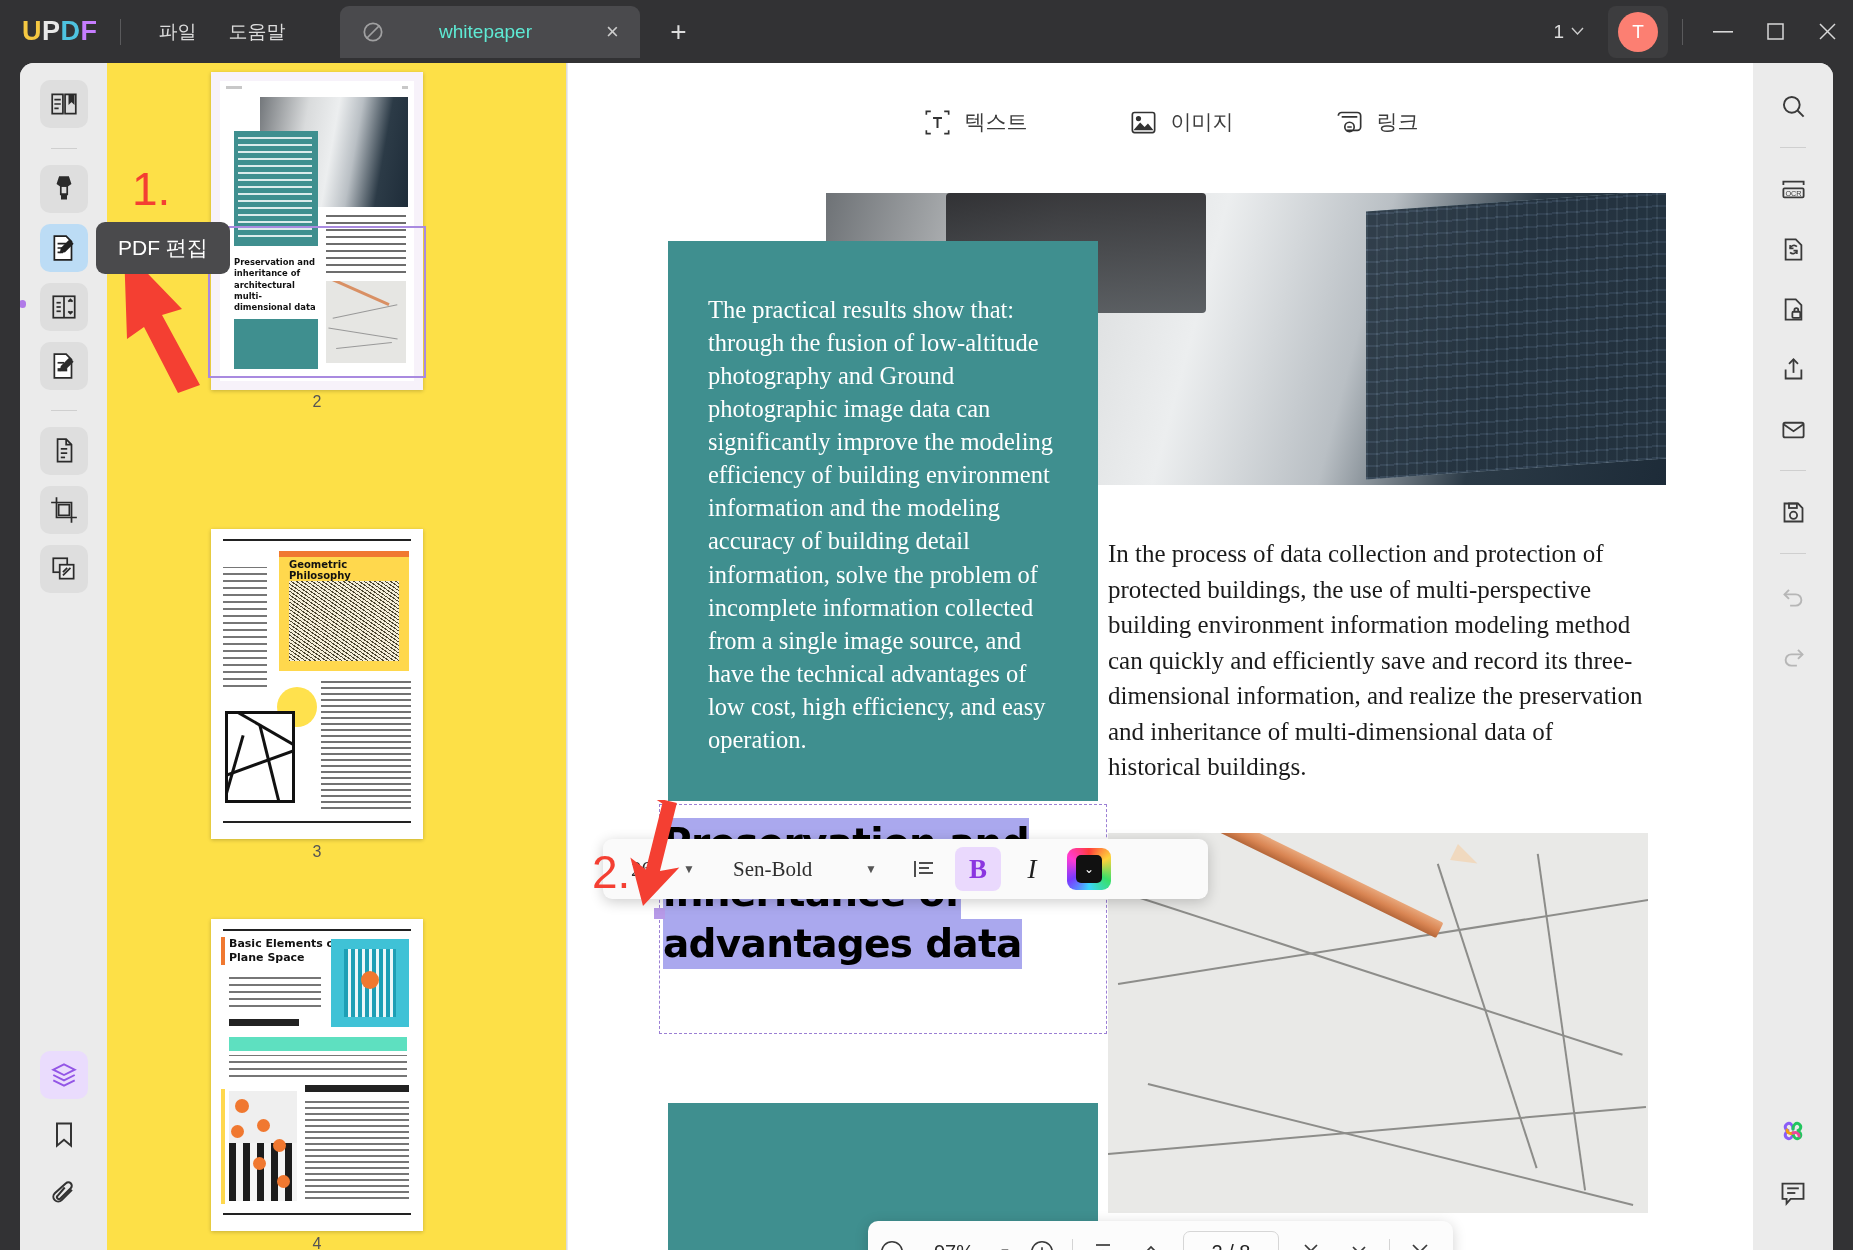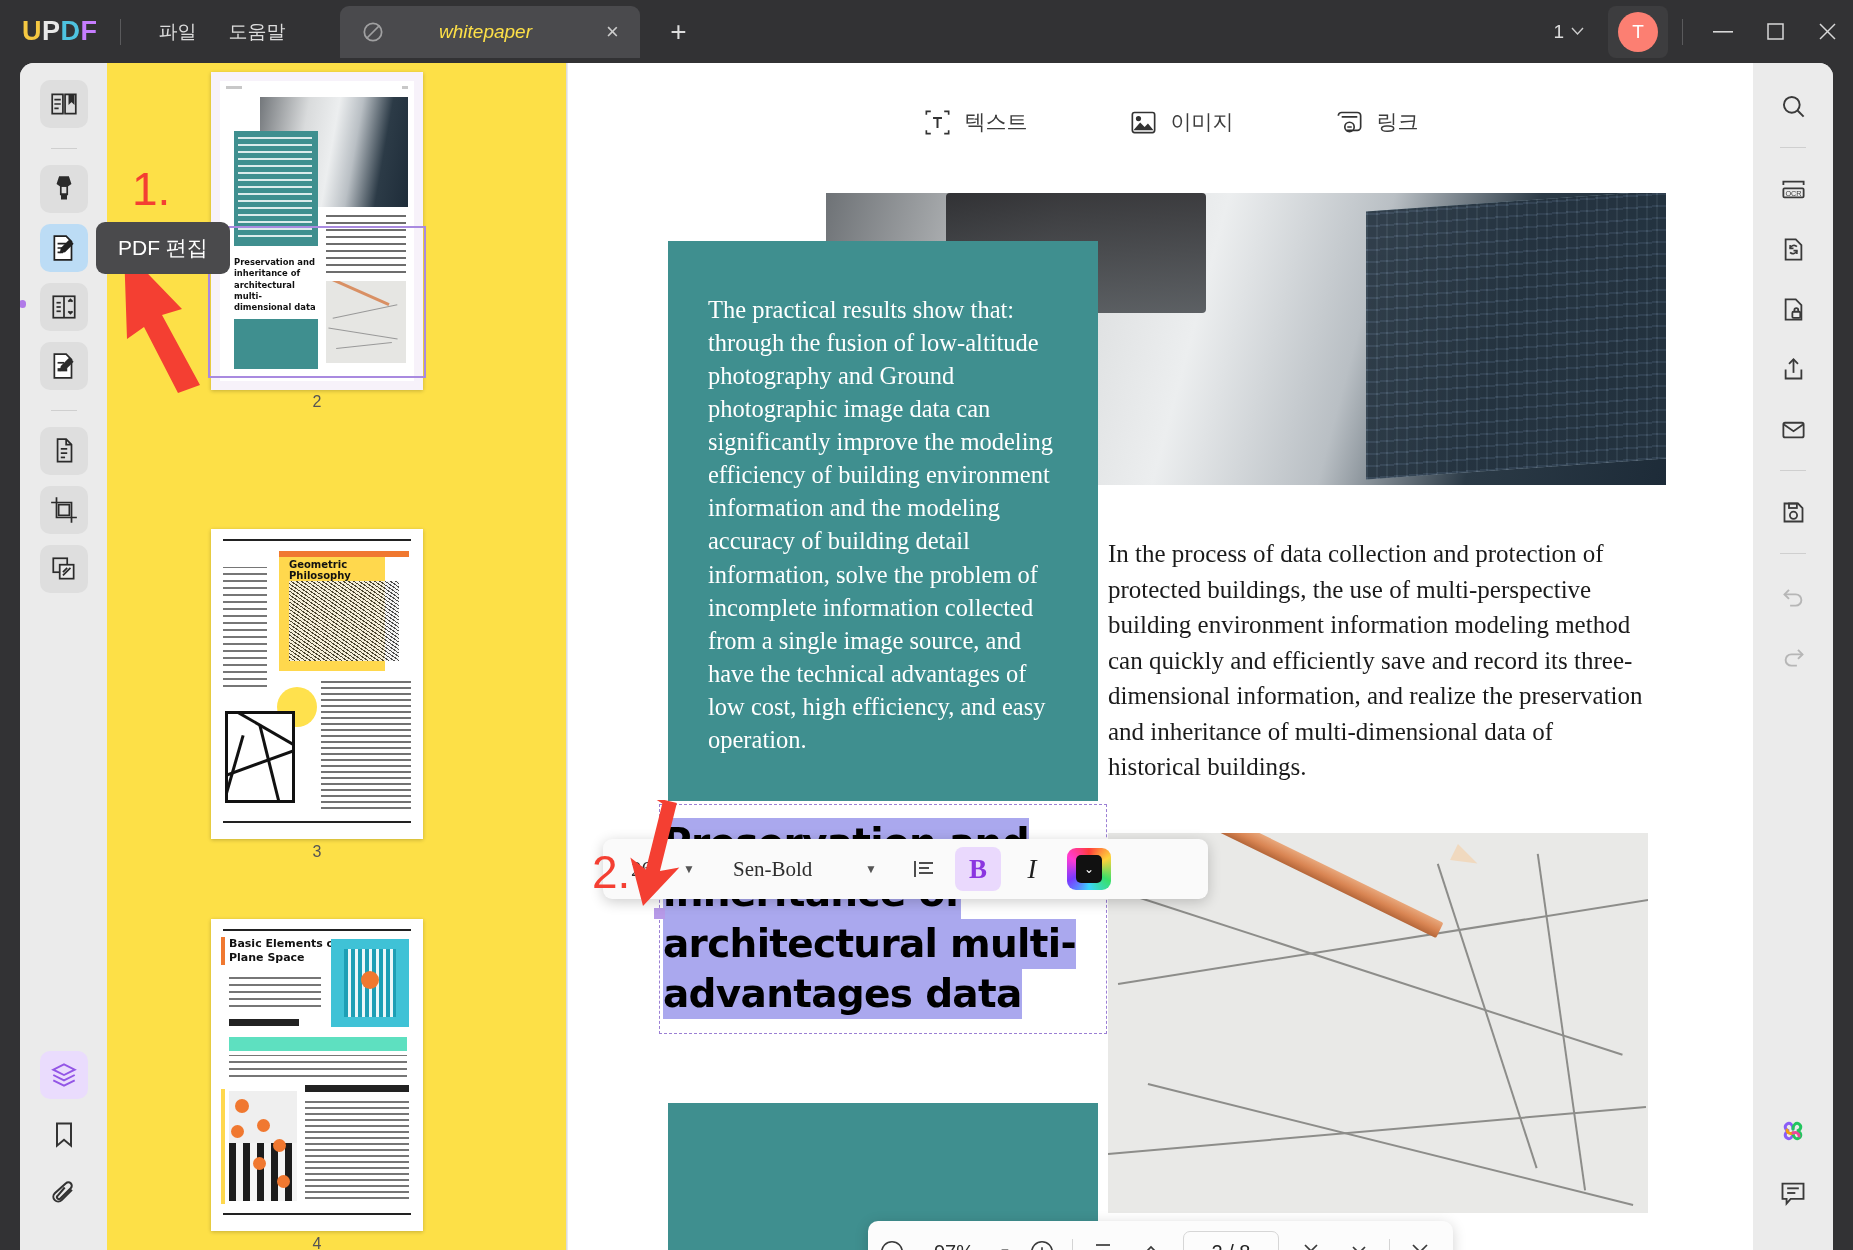--- a/index.html
+++ b/index.html
@@ -19,21 +19,21 @@
   .logo { margin-left: 22px; font-size: 27px; font-weight: bold; letter-spacing: .5px; display:flex; }
   .logo span:nth-child(1){color:#f5c842;} .logo span:nth-child(2){color:#e8e8e8;}
   .logo span:nth-child(3){color:#4ec3e0;} .logo span:nth-child(4){color:#c77dff;}
   .tb-sep { width:1px; height:26px; background:#5a5a5c; margin:0 22px; }
   .menu-item { color:#dcdcdc; font-size:19px; padding: 6px 16px; cursor:default; }
   .tab {
     margin-left: 38px; width: 300px; height: 52px; background: #4a4a4d;
     border-radius: 9px 9px 0 0; display:flex; align-items:center; position:relative;
   }
   .tab-icon { width:26px;height:26px;margin-left:20px; opacity:.65; }
-  .tab-title { flex:1; text-align:center; color:#fde047; font-size:19px; margin-left:-12px;font-style:italic;}
+  .tab-title { flex:1; text-align:center; color:#5eead4; font-size:19px; margin-left:-12px;}
   .tab-close { width:30px;height:30px;margin-right:12px; display:flex;align-items:center;justify-content:center;color:#ccc;font-size:22px;}
   .new-tab { margin-left:22px; color:#ddd; font-size:28px; width:34px;height:34px;display:flex;align-items:center;justify-content:center;}
   .tb-right { margin-left:auto; display:flex; align-items:center; }
   .page-count { color:#ddd; font-size:19px; display:flex; align-items:center; gap:7px; padding:6px 10px;}
   .avatar-wrap { width:60px;height:52px; background:#3d3d3f; border-radius:8px; display:flex;align-items:center;justify-content:center; margin-left:14px;}
   .avatar { width:40px;height:40px;border-radius:50%;background:#fc7f72;color:#fff;display:flex;align-items:center;justify-content:center;font-size:19px;}
   .vsep2 { width:1px;height:26px;background:#5a5a5c; margin:0 14px; }
   .winbtn { width:52px;height:52px; display:flex;align-items:center;justify-content:center; color:#d8d8d8; }
   .winbtn svg { display:block; }
 
@@ -379,21 +379,21 @@
             <div style="position:absolute;left:2px;top:52px;width:70px;height:1px;background:#999;transform:rotate(9deg);"></div>
             <div style="position:absolute;left:10px;top:64px;width:56px;height:1px;background:#999;transform:rotate(-6deg);"></div>
           </div>
         </div>
       </div>
       <div class="thumb-sel-outline" style="left:101px;top:163px;width:218px;height:152px;"></div>
       <div class="thumb-label" style="top:330px;">2</div>
 
       <div class="thumb" style="top:466px;height:310px;">
         <div style="position:absolute;left:12px;top:10px;right:12px;height:2px;background:#222;"></div>
-        <div style="position:absolute;left:68px;top:22px;width:106px;height:120px;background:#ffd84d;padding:6px;">
+        <div style="position:absolute;left:68px;top:22px;width:130px;height:120px;background:#ffd84d;padding:6px;">
           <div style="font:bold 10px 'DejaVu Sans',sans-serif;color:#111;margin:2px 0 4px 4px;">Geometric Philosophy</div>
           <div style="position:absolute;left:10px;top:30px;width:110px;height:80px;background:repeating-linear-gradient(35deg,#2b2b2b 0 1px,#f2f2f2 1px 3px);opacity:.85;"></div>
           <div style="position:absolute;left:0;top:0;width:130px;height:6px;background:#f07830;"></div>
         </div>
         <div style="position:absolute;left:12px;top:38px;width:44px;height:120px;background:repeating-linear-gradient(0deg,rgba(60,60,60,.7) 0 2px,transparent 2px 7px);"></div>
         <div style="position:absolute;left:66px;top:158px;width:40px;height:40px;border-radius:50%;background:#ffe14d;"></div>
         <div style="position:absolute;left:14px;top:182px;width:70px;height:92px;border:3px solid #111;background:#fff;overflow:hidden;">
           <div style="position:absolute;left:-4px;top:12px;width:80px;height:3px;background:#111;transform:rotate(30deg);"></div>
           <div style="position:absolute;left:-4px;top:46px;width:80px;height:3px;background:#111;transform:rotate(-20deg);"></div>
           <div style="position:absolute;left:4px;top:20px;width:3px;height:70px;background:#111;transform:rotate(16deg);"></div>
@@ -469,21 +469,20 @@
 
         <div class="teal-box">The practical results show that: through the fusion of low-altitude photography and Ground photographic image data can significantly improve the modeling efficiency of building environment information and the modeling accuracy of building detail information, solve the problem of incomplete information collected from a single image source, and have the technical advantages of low cost, high efficiency, and easy operation.</div>
 
         <div class="right-para">In the process of data collection and protection of protected buildings, the use of multi-perspective building environment information modeling method can quickly and efficiently save and record its three-dimensional information, and realize the preservation and inheritance of multi-dimensional data of historical buildings.</div>
 
         <div class="heading-block">
           <div class="heading-sel-box"></div>
           <div class="heading-handle"></div>
           <div><span class="heading-line">Preservation and</span></div>
           <div><span class="heading-line">inheritance of</span></div>
-          <div><span class="heading-line">architectural multi-</span></div>
           <div><span class="heading-line">advantages data</span></div>
         </div>
 
         <div class="teal-bottom"></div>
 
         <div class="blueprint-img">
           <div class="bp-line" style="left:20px;top:60px;width:520px;transform:rotate(18deg);"></div>
           <div class="bp-line" style="left:10px;top:150px;width:540px;transform:rotate(-9deg);"></div>
           <div class="bp-line" style="left:40px;top:250px;width:500px;transform:rotate(14deg);"></div>
           <div class="bp-line" style="left:0px;top:320px;width:540px;transform:rotate(-5deg);"></div>

